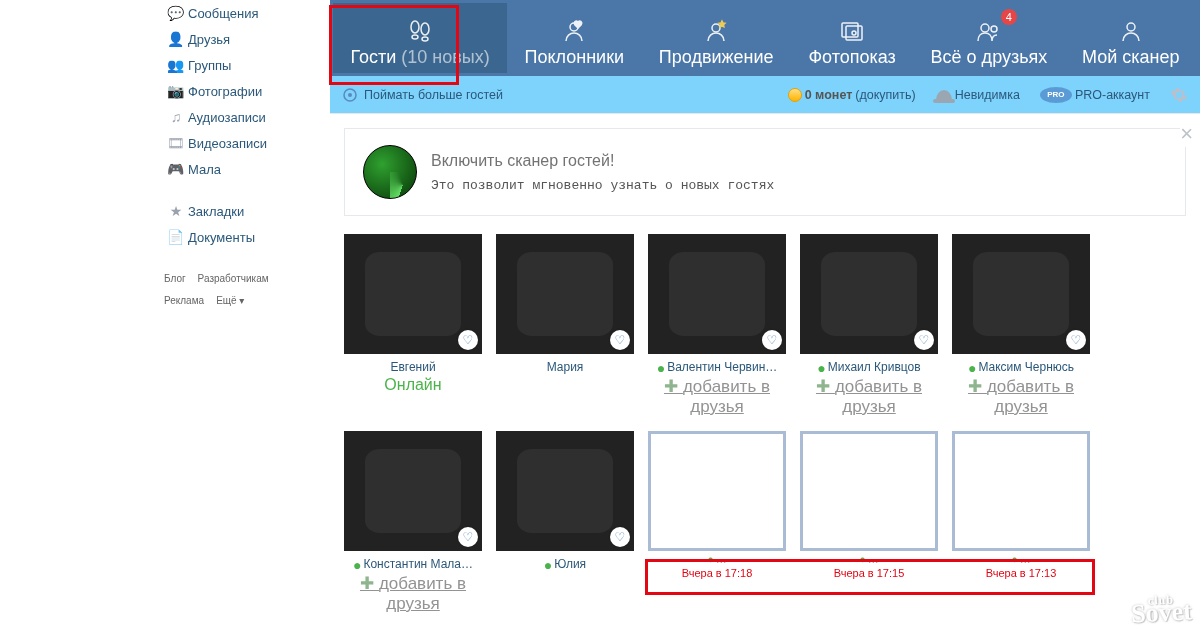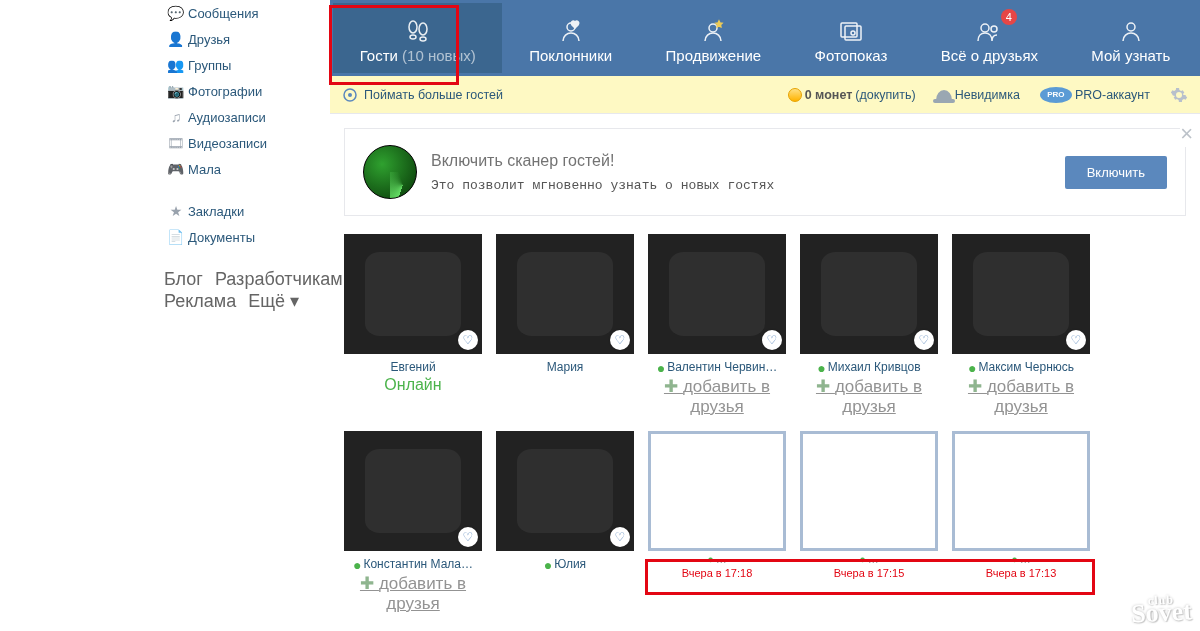--- a/index.html
+++ b/index.html
@@ -5,40 +5,40 @@
   * { box-sizing: border-box; margin: 0; padding: 0; }
   body { font-family: -apple-system, "Segoe UI", Tahoma, Arial, sans-serif; font-size: 13px; color: #222; background: #fff; width: 1200px; height: 631px; overflow: hidden; position: relative; }
 
   .page { display: flex; }
 
   
   .sidebar { width: 330px; padding-left: 164px; padding-top: 0; }
   .sidebar-item { display: flex; align-items: center; height: 26px; color: #2b587a; cursor: pointer; }
   .sidebar-icon { width: 24px; text-align: center; color: #99a2ad; font-size: 14px; }
   .sidebar-label { font-size: 13px; }
-  .sidebar-extras { margin-top: 18px; color: #656565; font-size: 18px; line-height: 22px; }
+  .sidebar-extras { margin-top: 18px; color: #656565; font-size: 10px; line-height: 22px; }
   .sidebar-extras span { margin-right: 12px; cursor: pointer; }
 
   
   .main { flex: 1; width: 770px; }
 
   
   .tabs { display: flex; background: #4a76a8; height: 76px; position: relative; border: 3px solid transparent; }
   .tab { flex: 1 1 auto; text-align: center; color: #fff; padding-top: 12px; cursor: pointer; position: relative; }
   .tab-icon { height: 28px; display: flex; align-items: flex-end; justify-content: center; font-size: 22px; opacity: .9; }
-  .tab-label { margin-top: 4px; font-size: 15px; }
+  .tab-label { margin-top: 4px; font-size: 18px; }
   .tab-sub { opacity: .6; }
   .tab.active { background: #3b668f; }
   .active-highlight { position: absolute; border: 3px solid #e30613; pointer-events:none; }
   .hl-tabs { top: 5px; left: 329px; width: 130px; height: 80px; }
   .hl-times { top: 559px; left: 645px; width: 450px; height: 36px; }
   .badge { position: absolute; top: 6px; right: 48px; background: #e64646; color: #fff; font-size: 11px; width: 16px; height: 16px; border-radius: 50%; line-height: 16px; }
 
   
-  .subbar { display: flex; align-items: center; height: 38px; padding: 0 12px; background: #fef9c3; border-bottom: 1px solid #e7e8ec; font-size: 12.5px; color: #2b587a; gap: 20px; }
+  .subbar { display: flex; align-items: center; height: 38px; padding: 0 12px; background: #7dd3fc; border-bottom: 1px solid #e7e8ec; font-size: 12.5px; color: #2b587a; gap: 20px; }
   .subbar .left { display: flex; align-items: center; gap: 6px; }
   .subbar .spacer { flex: 1; }
   .subbar-item { display: flex; align-items: center; gap: 3px; cursor: pointer; }
   .coin { width: 14px; height: 14px; border-radius:50%; background: linear-gradient(#ffe082,#ffb300); border:1px solid #e6a200; }
   .hat { width: 16px; height: 10px; background:#9aa7b2; border-radius:50% 50% 0 0 / 100% 100% 0 0; position:relative; }
   .hat::after { content:""; position:absolute; left:-3px; right:-3px; bottom:-3px; height:4px; background:#9aa7b2; border-radius:3px; }
   .pro { width:32px; height:16px; border-radius:50%; background:#5b9bd5; color:#fff; font-size:8px; line-height:16px; text-align:center; font-weight:bold; }
   .gear { width:18px; height:18px; color:#99a2ad; }
 
   
@@ -183,21 +183,21 @@
         <div class="tab-label">Всё о друзьях</div>
         <div class="badge">4</div>
       </div>
       <div class="tab">
         <div class="tab-icon">
             <svg width="24" height="24" viewBox="0 0 24 24" fill="none" stroke="#fff" stroke-width="1.5">
               <circle cx="12" cy="8" r="4"></circle>
               <path d="M4 22c0-5 4-8 8-8s8 3 8 8"></path>
             </svg>
           </div>
-        <div class="tab-label">Мой узнать</div>
+        <div class="tab-label">Мой сканер</div>
       </div>
     </div>
 
     <div class="subbar">
       <div class="left subbar-item">
         <svg width="16" height="16" viewBox="0 0 16 16">
             <circle cx="8" cy="8" r="6" fill="none" stroke="#5b88bd" stroke-width="1.5"></circle>
             <circle cx="8" cy="8" r="2" fill="#5b88bd"></circle>
           </svg>
         <span>Поймать больше гостей</span>
@@ -222,21 +222,20 @@
           </svg>
       </div>
     </div>
 
     <div class="banner">
       <div class="radar"></div>
       <div class="banner-text">
         <h3>Включить сканер гостей!</h3>
         <p>Это позволит мгновенно узнать о новых гостях</p>
       </div>
-      <button class="btn">Включить</button>
       <div class="close">×</div>
     </div>
 
     <div class="grid">
 
       <div class="card">
         <div class="photo ph1">
             <div class="silhouette"></div>
             <span class="heart">♡</span>
           </div>

